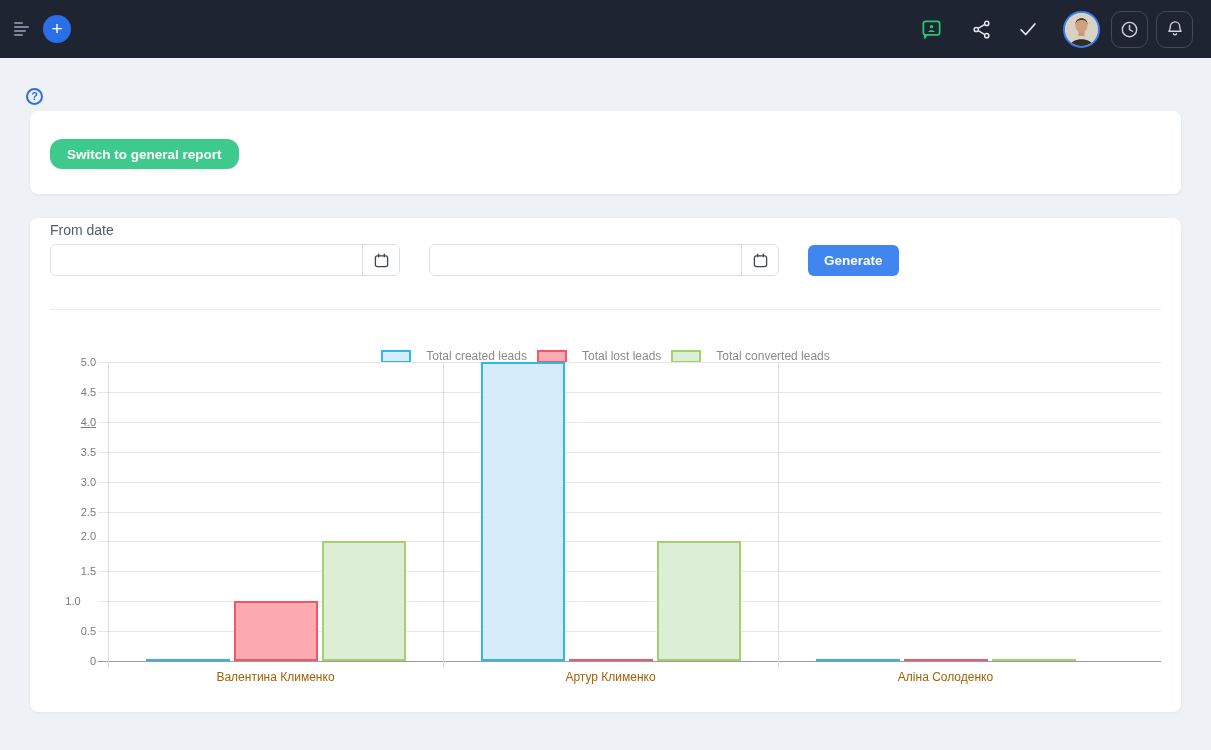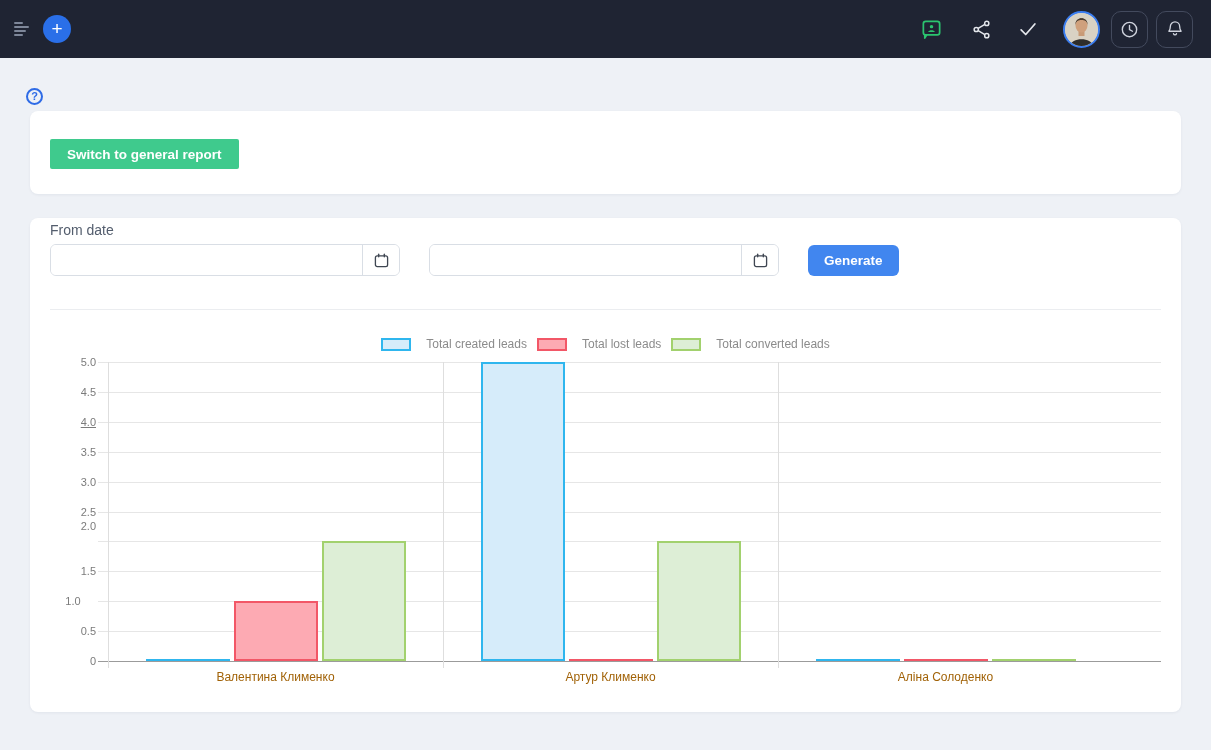--- a/index.html
+++ b/index.html
@@ -24,38 +24,38 @@
   .check-btn { margin-right:24px; }
   .avatar { width:37px; height:37px; border-radius:50%; border:2px solid #3c7ef0; overflow:hidden; cursor:pointer; background:#d8d3c8; margin-right:11px; }
   .square-btn { width:37px; height:37px; border:1px solid #434a5d; border-radius:10px; background:none; cursor:pointer; display:flex; align-items:center; justify-content:center; padding:0; }
   .clock-btn { margin-right:8px; }
 
   
   .content { padding:30px 30px 0 30px; }
   .help-circle { width:17px; height:17px; border:2px solid #2e6be6; border-radius:50%; color:#2e6be6; font-size:11px; font-weight:bold; text-align:center; line-height:13px; margin-left:-4px; cursor:pointer; }
   .card { background:#fff; border-radius:8px; box-shadow:0 1px 3px rgba(25,35,60,.06); }
   .card-top { margin-top:6px; padding:28px 20px 25px 20px; }
-  .switch-btn { background:#3fca8d; color:#fff; border:none; border-radius:2px; height:30px; padding:0 17px; font-size:13.5px; font-weight:bold; cursor:pointer; font-family:"Liberation Sans", sans-serif; }
+  .switch-btn { background:#3fca8d; color:#fff; border:none; border-radius:12px; height:30px; padding:0 17px; font-size:13.5px; font-weight:bold; cursor:pointer; font-family:"Liberation Sans", sans-serif; }
   .card-report { margin-top:24px; padding:4px 20px 18px 20px; }
 
   
   .filters-row { display:flex; align-items:flex-end; }
   .filter-group { width:350px; }
   .filter-group + .filter-group { margin-left:29px; }
   .filter-label { font-size:14px; color:#535d6d; margin-bottom:6px; }
   .date-input { display:flex; height:32px; border:1px solid #d9dee5; border-radius:6px; background:#fff; overflow:hidden; }
   .date-input input { flex:1; border:none; outline:none; padding:0 10px; font-size:13px; color:#333; min-width:0; }
   .cal-btn { width:37px; border:none; border-left:1px solid #d9dee5; background:#fff; cursor:pointer; display:flex; align-items:center; justify-content:center; }
   .generate-btn { margin-left:29px; height:31px; padding:0 16px; background:#4186ef; border:none; border-radius:6px; color:#fff; font-size:13.5px; font-weight:bold; cursor:pointer; font-family:"Liberation Sans", sans-serif; }
   .divider { height:1px; background:#ebedf0; margin-top:33px; }
 
   
   .chart-canvas { position:relative; width:1111px; height:362px; margin-top:22px; }
   .chart-legend { position:absolute; top:1px; left:0; width:100%; display:flex; justify-content:center; align-items:center; }
-  .legend-item { display:flex; align-items:center; margin:4px 5px; cursor:pointer;gap:8px; }
+  .legend-item { display:flex; align-items:center; margin:16px 5px; cursor:pointer;gap:8px; }
   .legend-box { width:30px; height:13px; border:2px solid; margin-right:7px; }
   .legend-label { font-size:12px; color:#8b8b8b; }
   .hgrid { position:absolute; height:1px; background:#e6e6e6; }
   .hgrid.axis { background:#9b9b9b; }
   .vgrid { position:absolute; width:1px; background:#dedede; }
   .ytick { position:absolute; left:0; width:46px; text-align:right; font-size:11px; color:#7b7b7b; }
   .xtick { position:absolute; text-align:center; font-size:12px; color:#a16207; }
   .bar { position:absolute; }
 </style>
 </head>
@@ -178,21 +178,21 @@
         </div>
     <div class="hgrid axis" style="top: 329px; left: 48px; width: 1063px;"></div>
         <div class="ytick" style="top: 323px;">0</div>
         <div class="hgrid" style="top: 299.1px; left: 48px; width: 1063px;"></div>
         <div class="ytick" style="top: 293.1px;">0.5</div>
         <div class="hgrid" style="top: 269.2px; left: 48px; width: 1063px;"></div>
         <div class="ytick" style="top: 263.2px; text-align: center;">1.0</div>
         <div class="hgrid" style="top: 239.3px; left: 48px; width: 1063px;"></div>
         <div class="ytick" style="top: 233.3px;">1.5</div>
         <div class="hgrid" style="top: 209.4px; left: 48px; width: 1063px;"></div>
-        <div class="ytick" style="top: 188px;">2.0</div>
+        <div class="ytick" style="top: 198px;">2.0</div>
         <div class="hgrid" style="top: 179.5px; left: 48px; width: 1063px;"></div>
         <div class="ytick" style="top: 173.5px;">2.5</div>
         <div class="hgrid" style="top: 149.6px; left: 48px; width: 1063px;"></div>
         <div class="ytick" style="top: 143.6px;">3.0</div>
         <div class="hgrid" style="top: 119.7px; left: 48px; width: 1063px;"></div>
         <div class="ytick" style="top: 113.7px;">3.5</div>
         <div class="hgrid" style="top: 89.8px; left: 48px; width: 1063px;"></div>
         <div class="ytick" style="top: 83.8px; text-decoration: underline;">4.0</div>
         <div class="hgrid" style="top: 59.9px; left: 48px; width: 1063px;"></div>
         <div class="ytick" style="top: 53.9px;">4.5</div>

